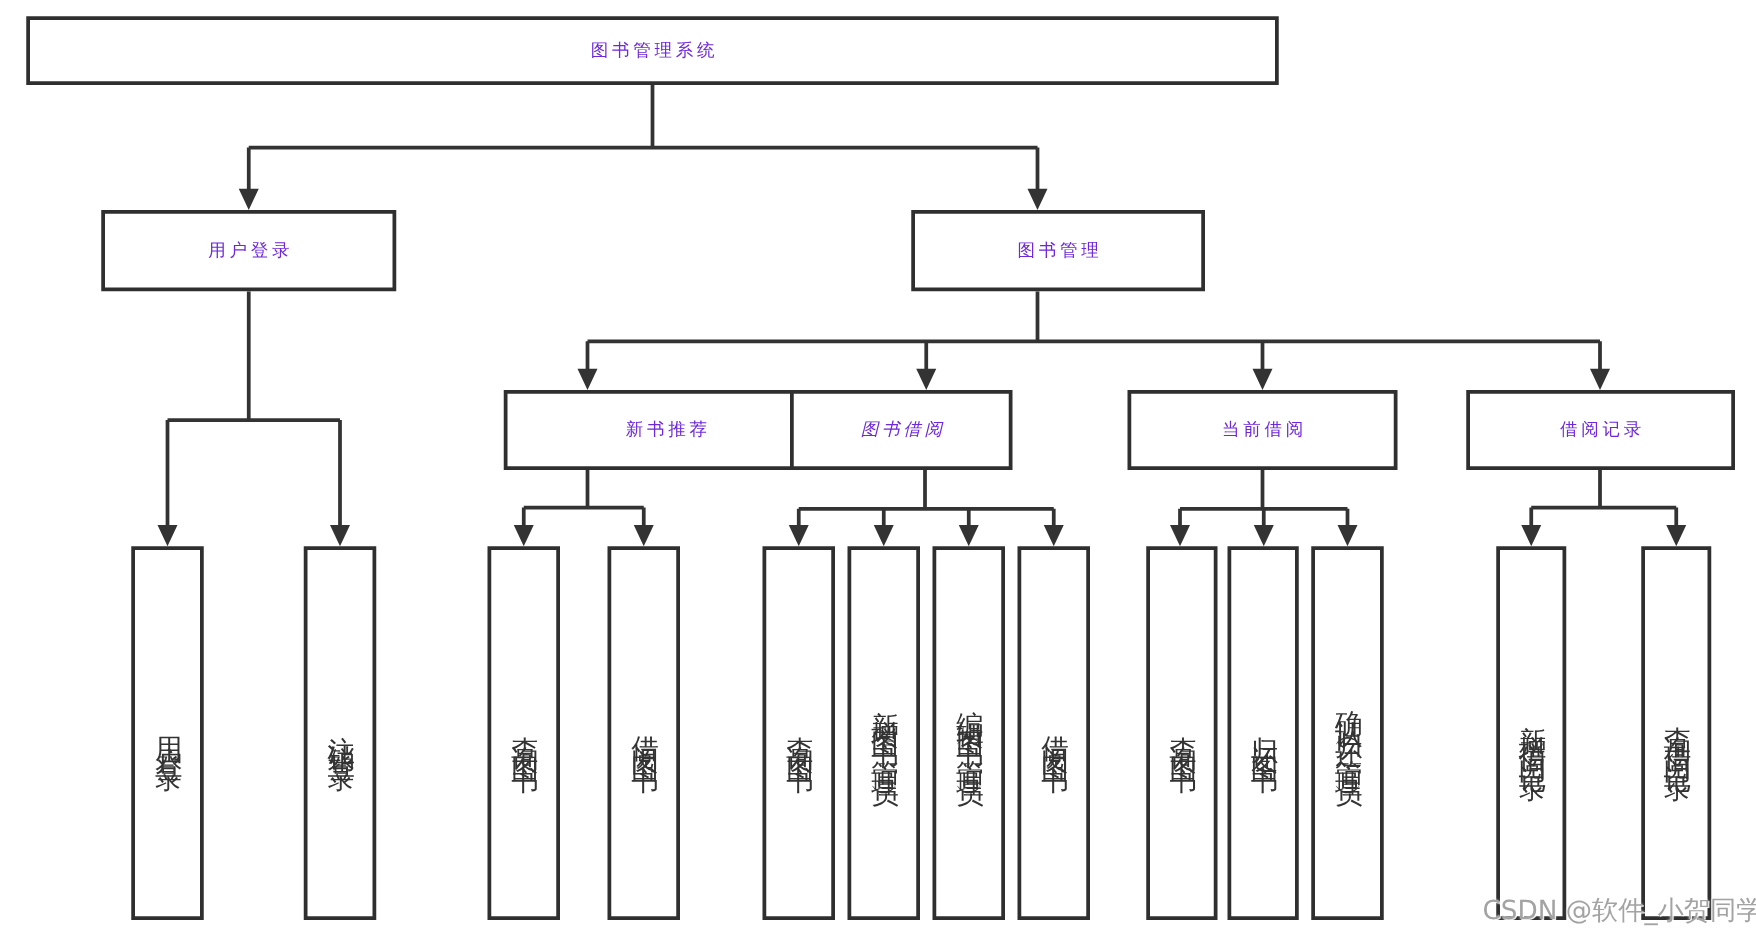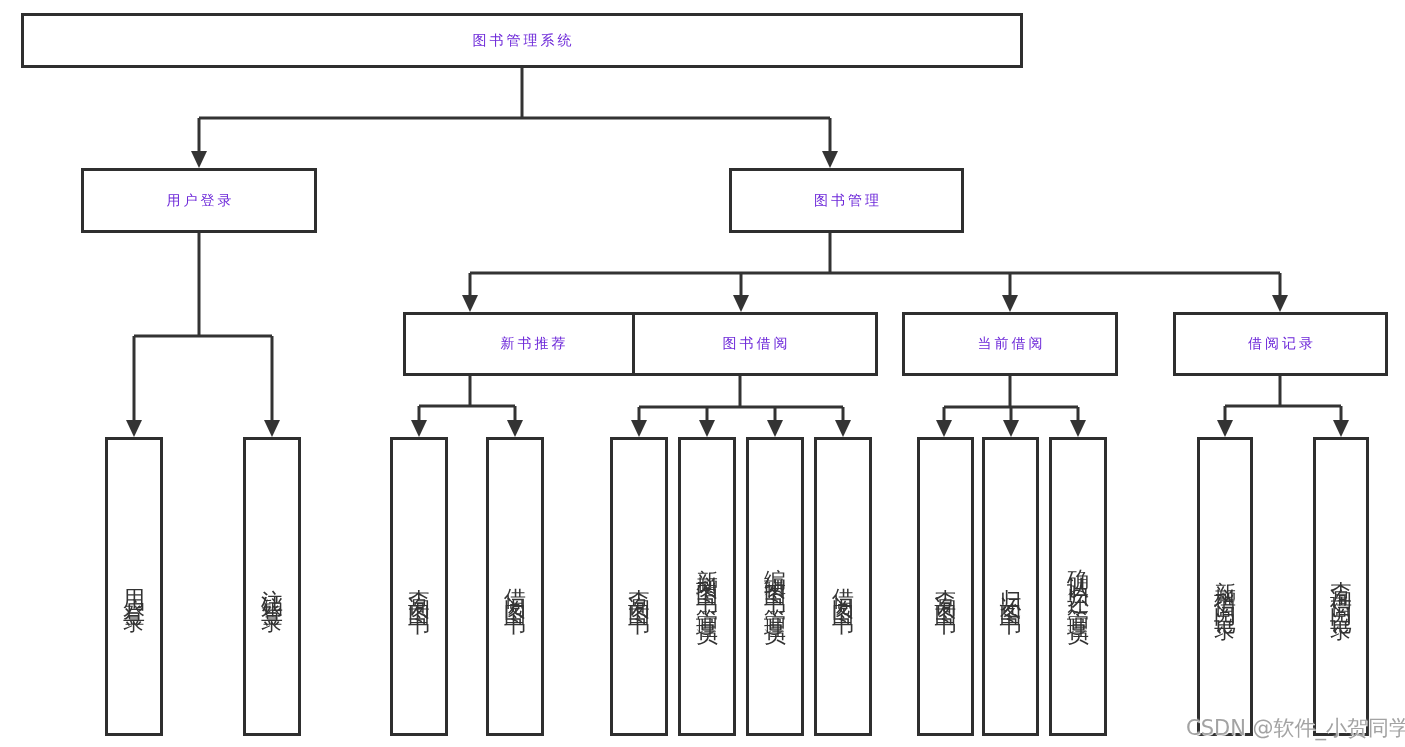--- a/index.html
+++ b/index.html
@@ -132,21 +132,21 @@
       <polygon points="1333,420 1349,420 1341,437"></polygon>
     </g>
   </svg>
 
   <div class="node" style="left:21px; top:13px; width:1002px; height:55px;">图书管理系统</div>
 
   <div class="node" style="left:81px; top:168px; width:236px; height:65px;">用户登录</div>
   <div class="node" style="left:712px; top:168px; width:235px; height:65px;margin-left:17px;">图书管理</div>
 
   <div class="node" style="left:363px; top:312px; width:260px; height:64px;margin-left:40px;">新书推荐</div>
-  <div class="node" style="left:632px; top:312px; width:246px; height:64px;">图书借阅</div>
+  <div class="node" style="left:632px; top:312px; width:178px; height:64px;font-style:italic;">图书借阅</div>
   <div class="node" style="left:902px; top:312px; width:216px; height:64px;">当前借阅</div>
   <div class="node" style="left:1173px; top:312px; width:215px; height:64px;">借阅记录</div>
 
   <div class="vnode" style="left:105px; top:437px; width:58px; height:299px;">
     <span>用户登录</span>
   </div>
   <div class="vnode" style="left:243px; top:437px; width:58px; height:299px;">
     <span>注销登录</span>
   </div>
 

